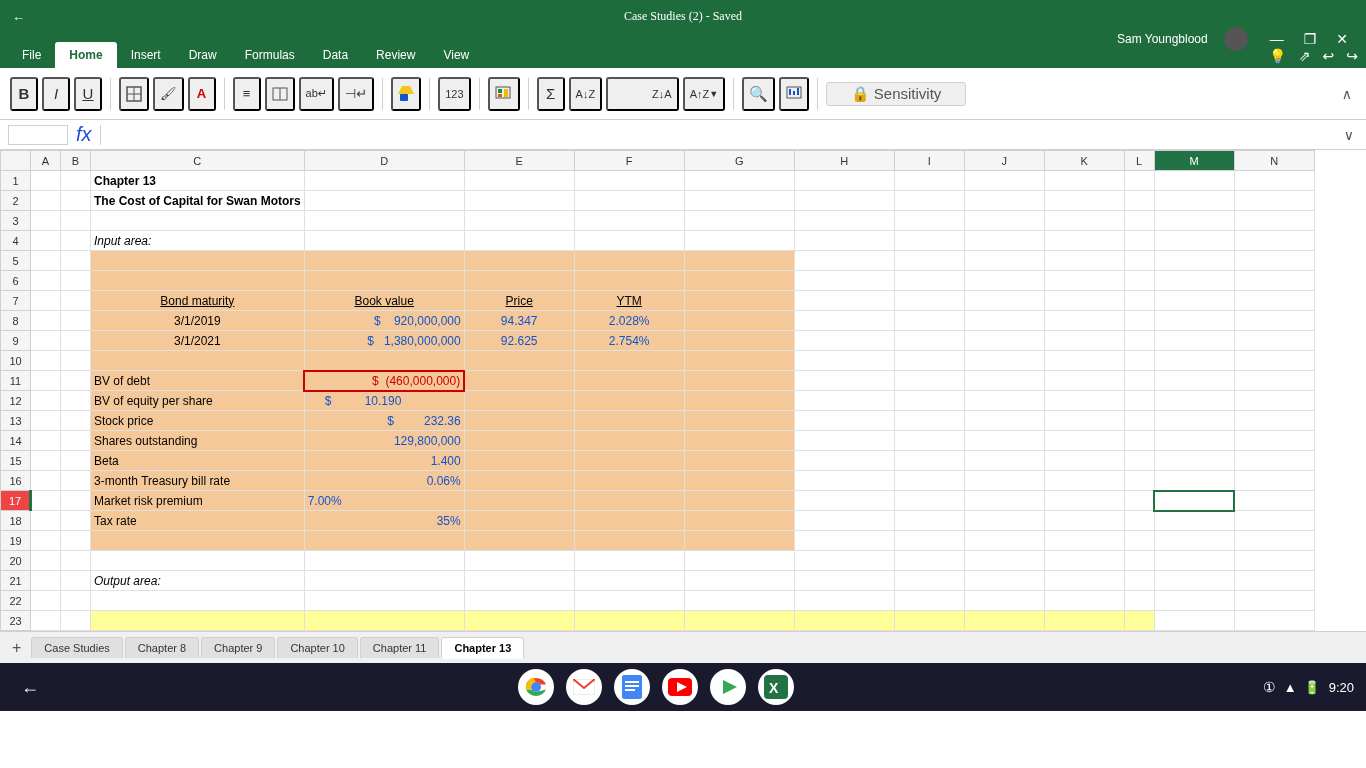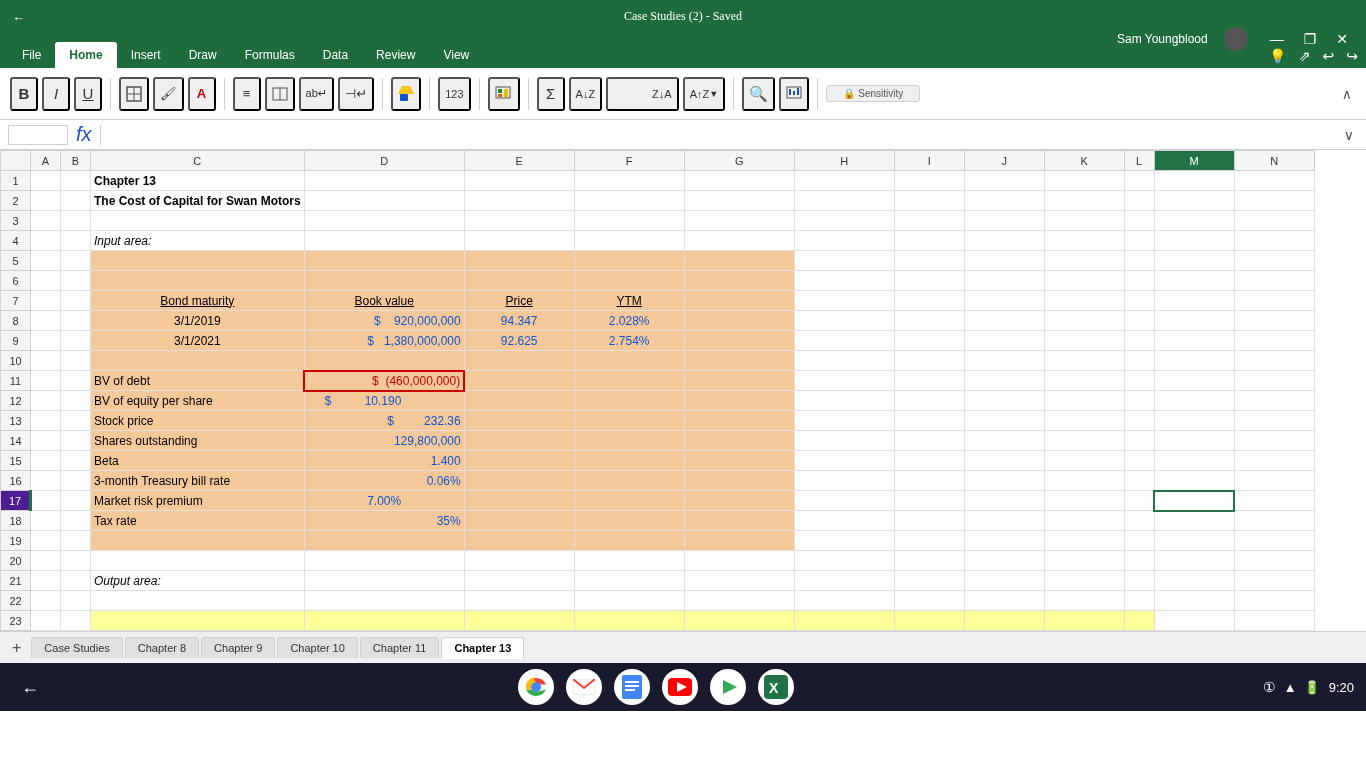--- a/index.html
+++ b/index.html
@@ -208,23 +208,23 @@
 
     .chrome-icon { background: white; }
     .gmail-icon { background: white; }
     .docs-icon { background: white; }
     .youtube-icon { background: white; }
     .play-icon { background: white; }
     .excel-icon { background: white; }
     .time-display { font-size: 13px; color: white; font-weight: 500; }
 
     .sensitivity-btn {
-      font-size: 10px;
+      font-size: 15px;
       color: #555;
-      padding: 2px 16px;
+      padding: 2px 24px;
       border: 1px solid #d0d0d0;
       border-radius: 3px;
       cursor: pointer;
     }
 
     .expand-collapse { color: #555; font-size: 14px; cursor: pointer; margin-left: auto; padding: 4px; }
 
     
     .cell-m17-selected {
       border: 2px solid #217346 !important;
@@ -678,25 +678,25 @@
         <td class="cell"></td>
         <td class="cell"></td>
         <td class="cell"></td>
         <td class="cell"></td>
         <td class="cell"></td>
         <td class="cell"></td>
         <td class="cell"></td>
       </tr>
 
       <tr>
-        <td class="col-header row-header" style="background:#4c1d95;color:white;">17</td>
+        <td class="col-header row-header" style="background:#ef4444;color:white;">17</td>
         <td class="cell" style="border-left:3px solid #217346;"></td>
         <td class="cell"></td>
         <td class="cell input-area-bg">Market risk premium</td>
-        <td class="cell input-area-bg cell-blue" style="text-align:center;margin-top:7px;">7.00%</td>
+        <td class="cell input-area-bg cell-blue" style="text-align:left;margin-top:7px;">7.00%</td>
         <td class="cell input-area-bg"></td>
         <td class="cell input-area-bg"></td>
         <td class="cell input-area-bg"></td>
         <td class="cell"></td>
         <td class="cell"></td>
         <td class="cell"></td>
         <td class="cell"></td>
         <td class="cell"></td>
         <td class="cell cell-m17-selected"></td>
         <td class="cell"></td>

